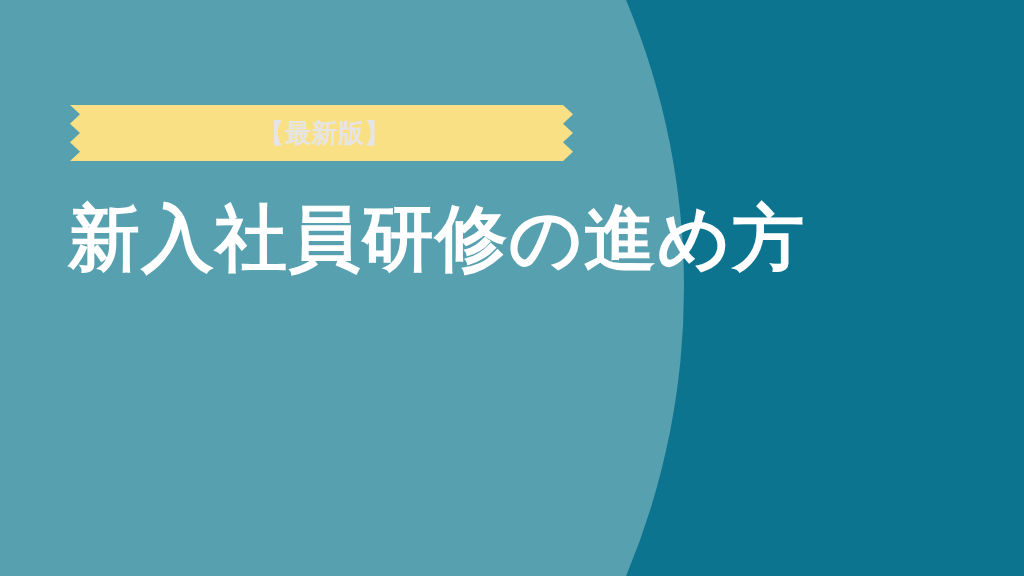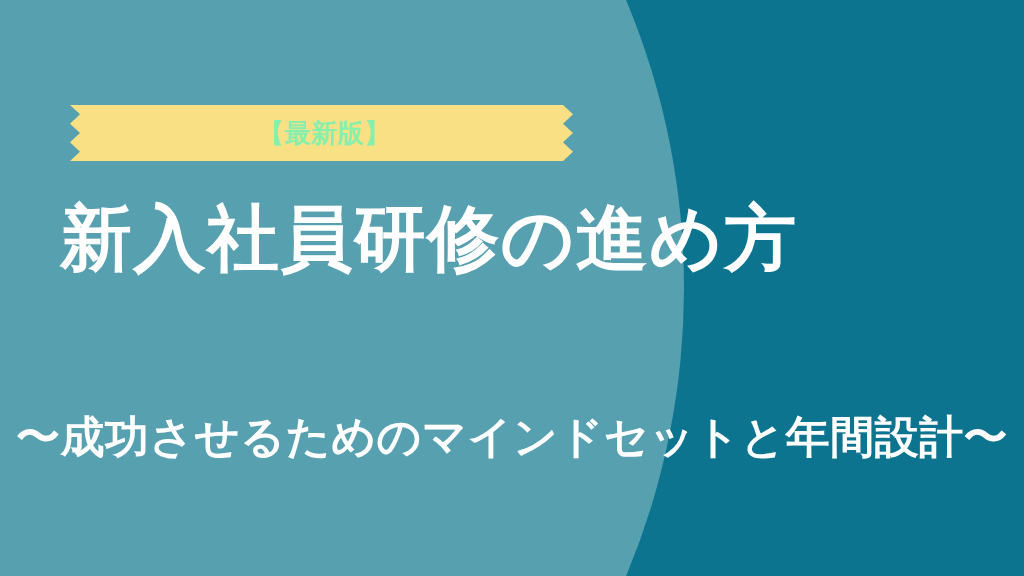--- a/index.html
+++ b/index.html
@@ -45,34 +45,34 @@
     width: 100%;
     height: 100%;
     display: block;
   }
   #ribbon-label {
     position: absolute;
     inset: 0;
     display: flex;
     align-items: center;
     justify-content: center;
-    color: #86efac;
+    color: #e5e5e5;
     font-size: 26px;
     font-weight: bold;
     letter-spacing: 0.02em;
     line-height: 1;
     padding-left: 6px;
     box-sizing: border-box;
     white-space: nowrap;
   }
 
   
   #headline {
     position: absolute;
-    left: 0;
+    left: 8px;
     top: 190px;
     width: 908px;
   }
   .title-line {
     color: #FFFFFF;
     font-size: 72px;
     font-weight: bold;
     line-height: 1.35;
     letter-spacing: 0.02em;
     white-space: nowrap;
@@ -120,15 +120,14 @@
                L 10,9.33
                Z" fill="#FAE085"></path>
     </svg>
     <div id="ribbon-label">【最新版】</div>
   </div>
 
   <div id="headline">
     <div class="title-line">新入社員研修の進め方</div>
   </div>
 
-  <div id="subtitle">〜成功させるためのマインドセットと年間設計〜</div>
 
 </div>
 
 </body></html>

